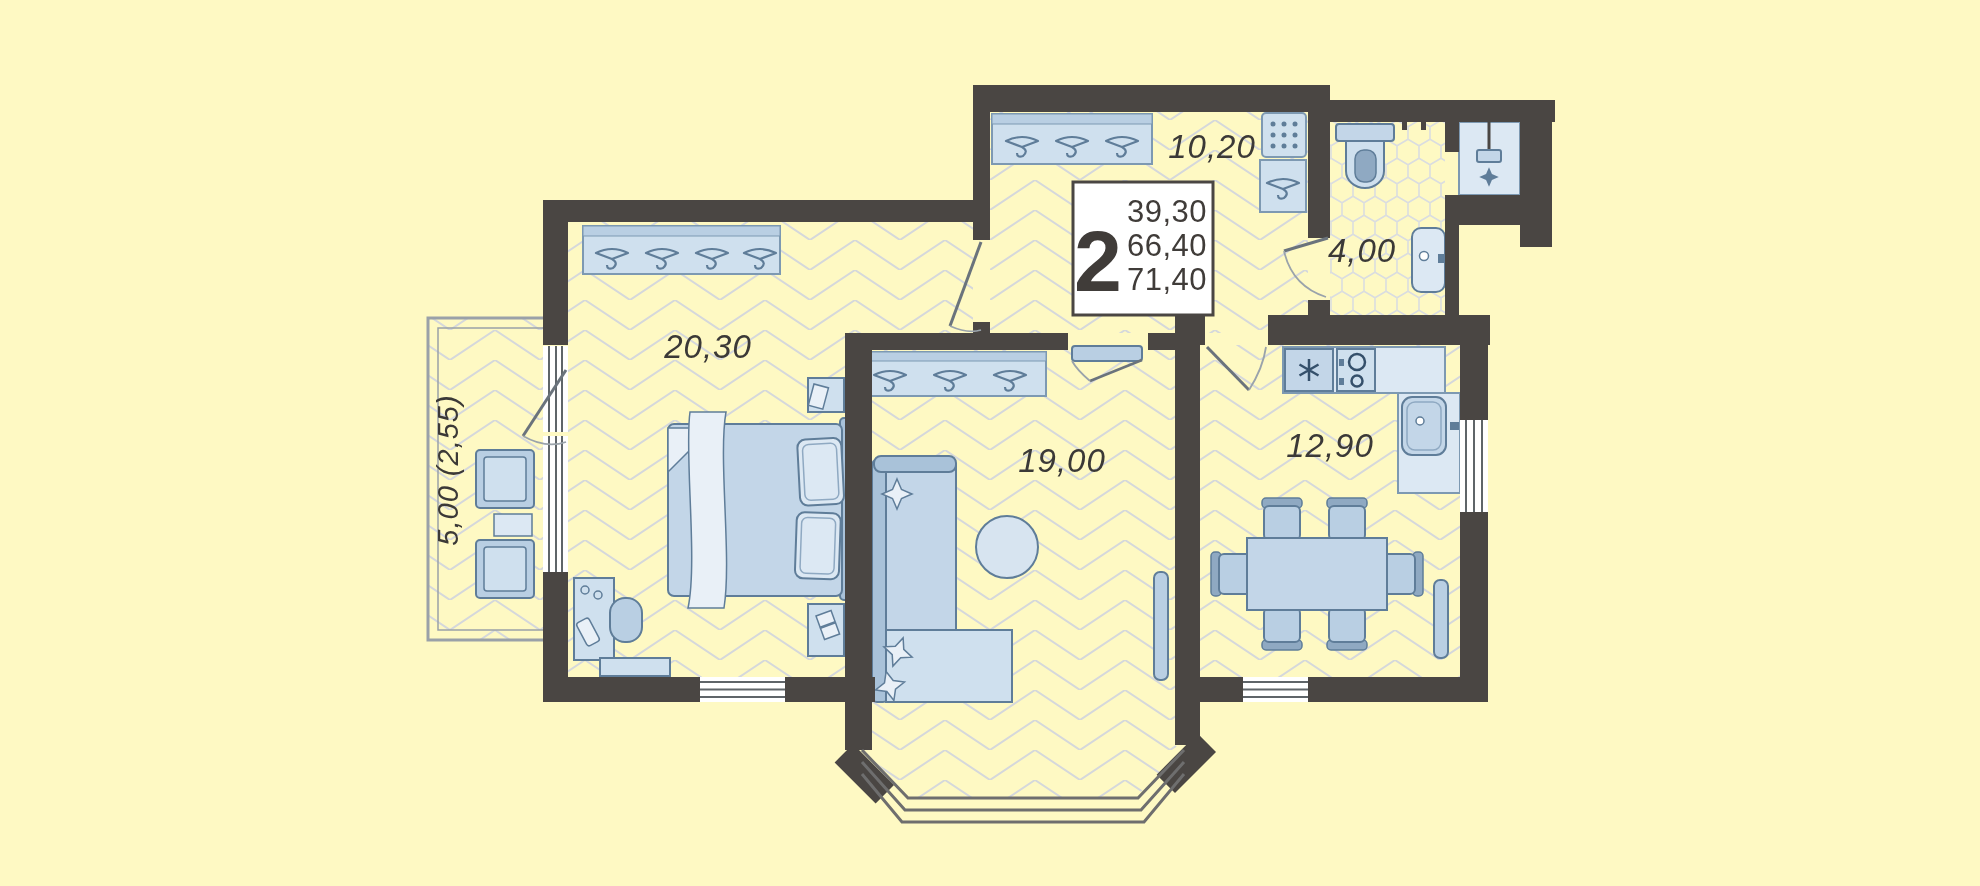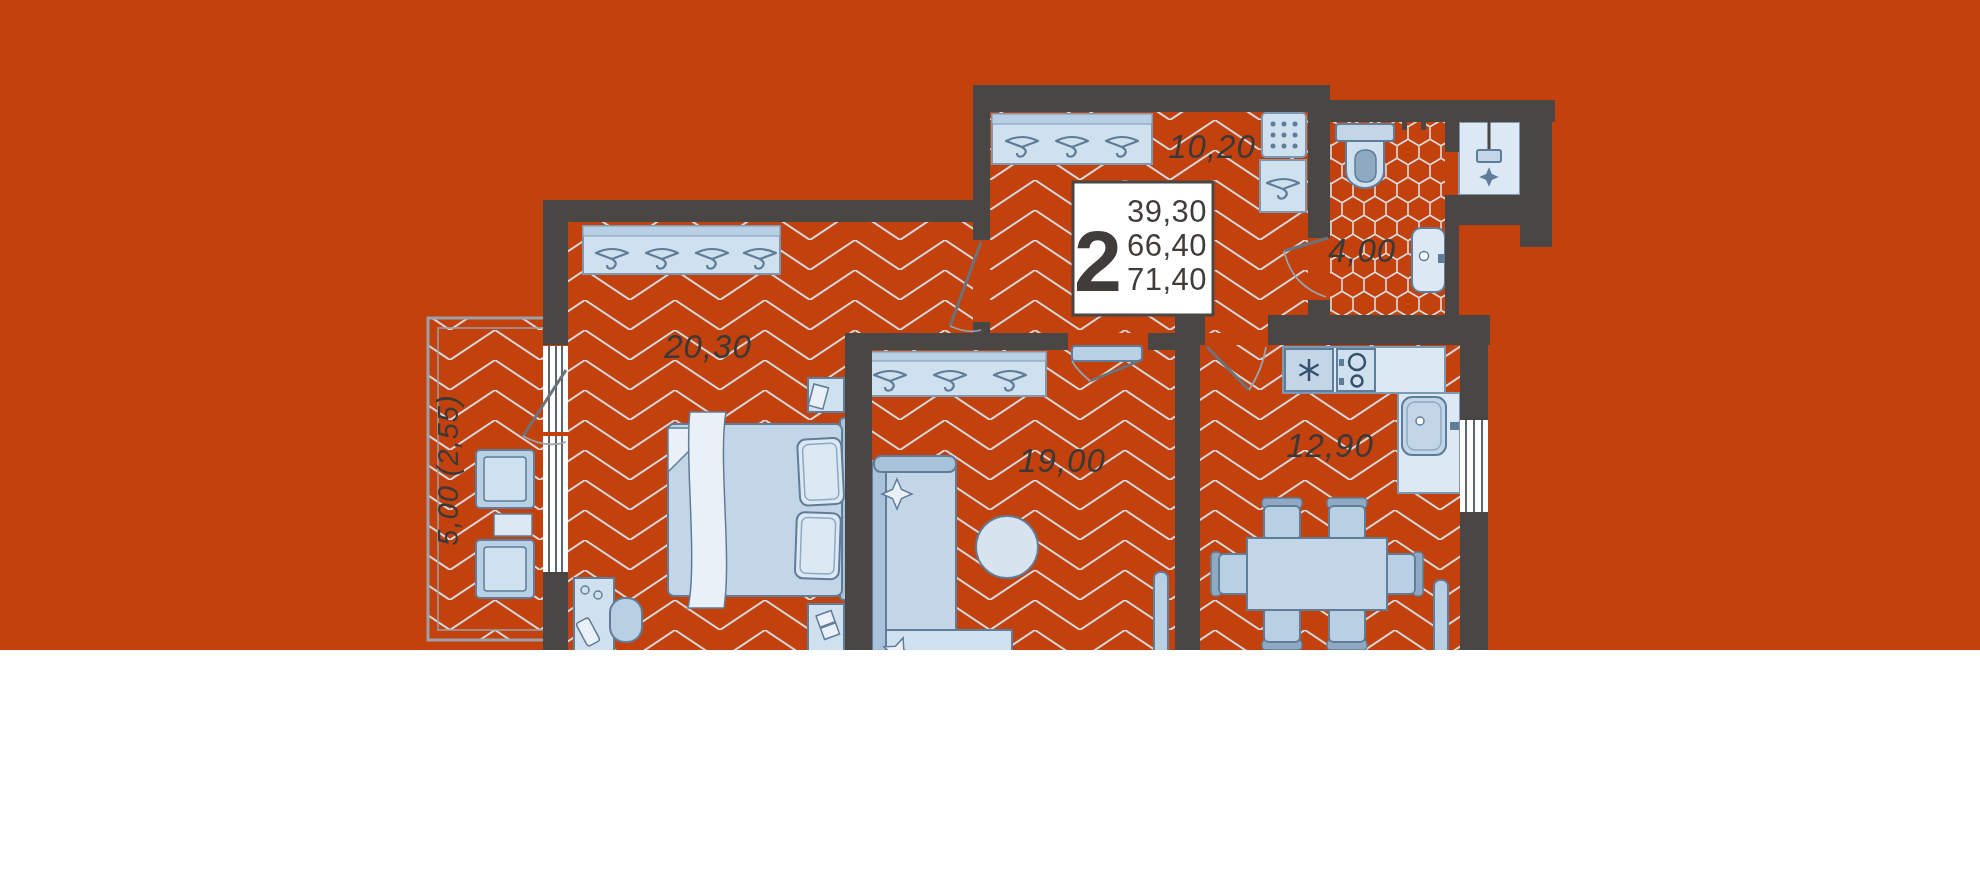--- a/index.html
+++ b/index.html
@@ -1,16 +1,16 @@
 <!DOCTYPE html>
 <html><head>
 <meta charset="utf-8">
 <style>
   html,body{margin:0;padding:0;background:#ffffff;}
-  .stage{width:1980px;height:650px;position:relative;background:#c2410c;overflow:hidden;}
+  .stage{width:1980px;height:886px;position:relative;background:#fef9c3;overflow:hidden;}
   svg{display:block;}
   .lbl{font-family:"Liberation Sans",sans-serif;font-style:italic;font-size:33px;fill:#3b3937;letter-spacing:1px;}
   .lbl-sm{font-family:"Liberation Sans",sans-serif;font-style:italic;font-size:29px;fill:#3b3937;letter-spacing:1px;}
   .big-num{font-family:"Liberation Sans",sans-serif;font-weight:700;font-size:86px;fill:#403c39;}
   .info-num{font-family:"Liberation Sans",sans-serif;font-size:31px;fill:#403c39;letter-spacing:.5px;}
 </style>
 </head>
 <body>
 
 <div class="stage">

